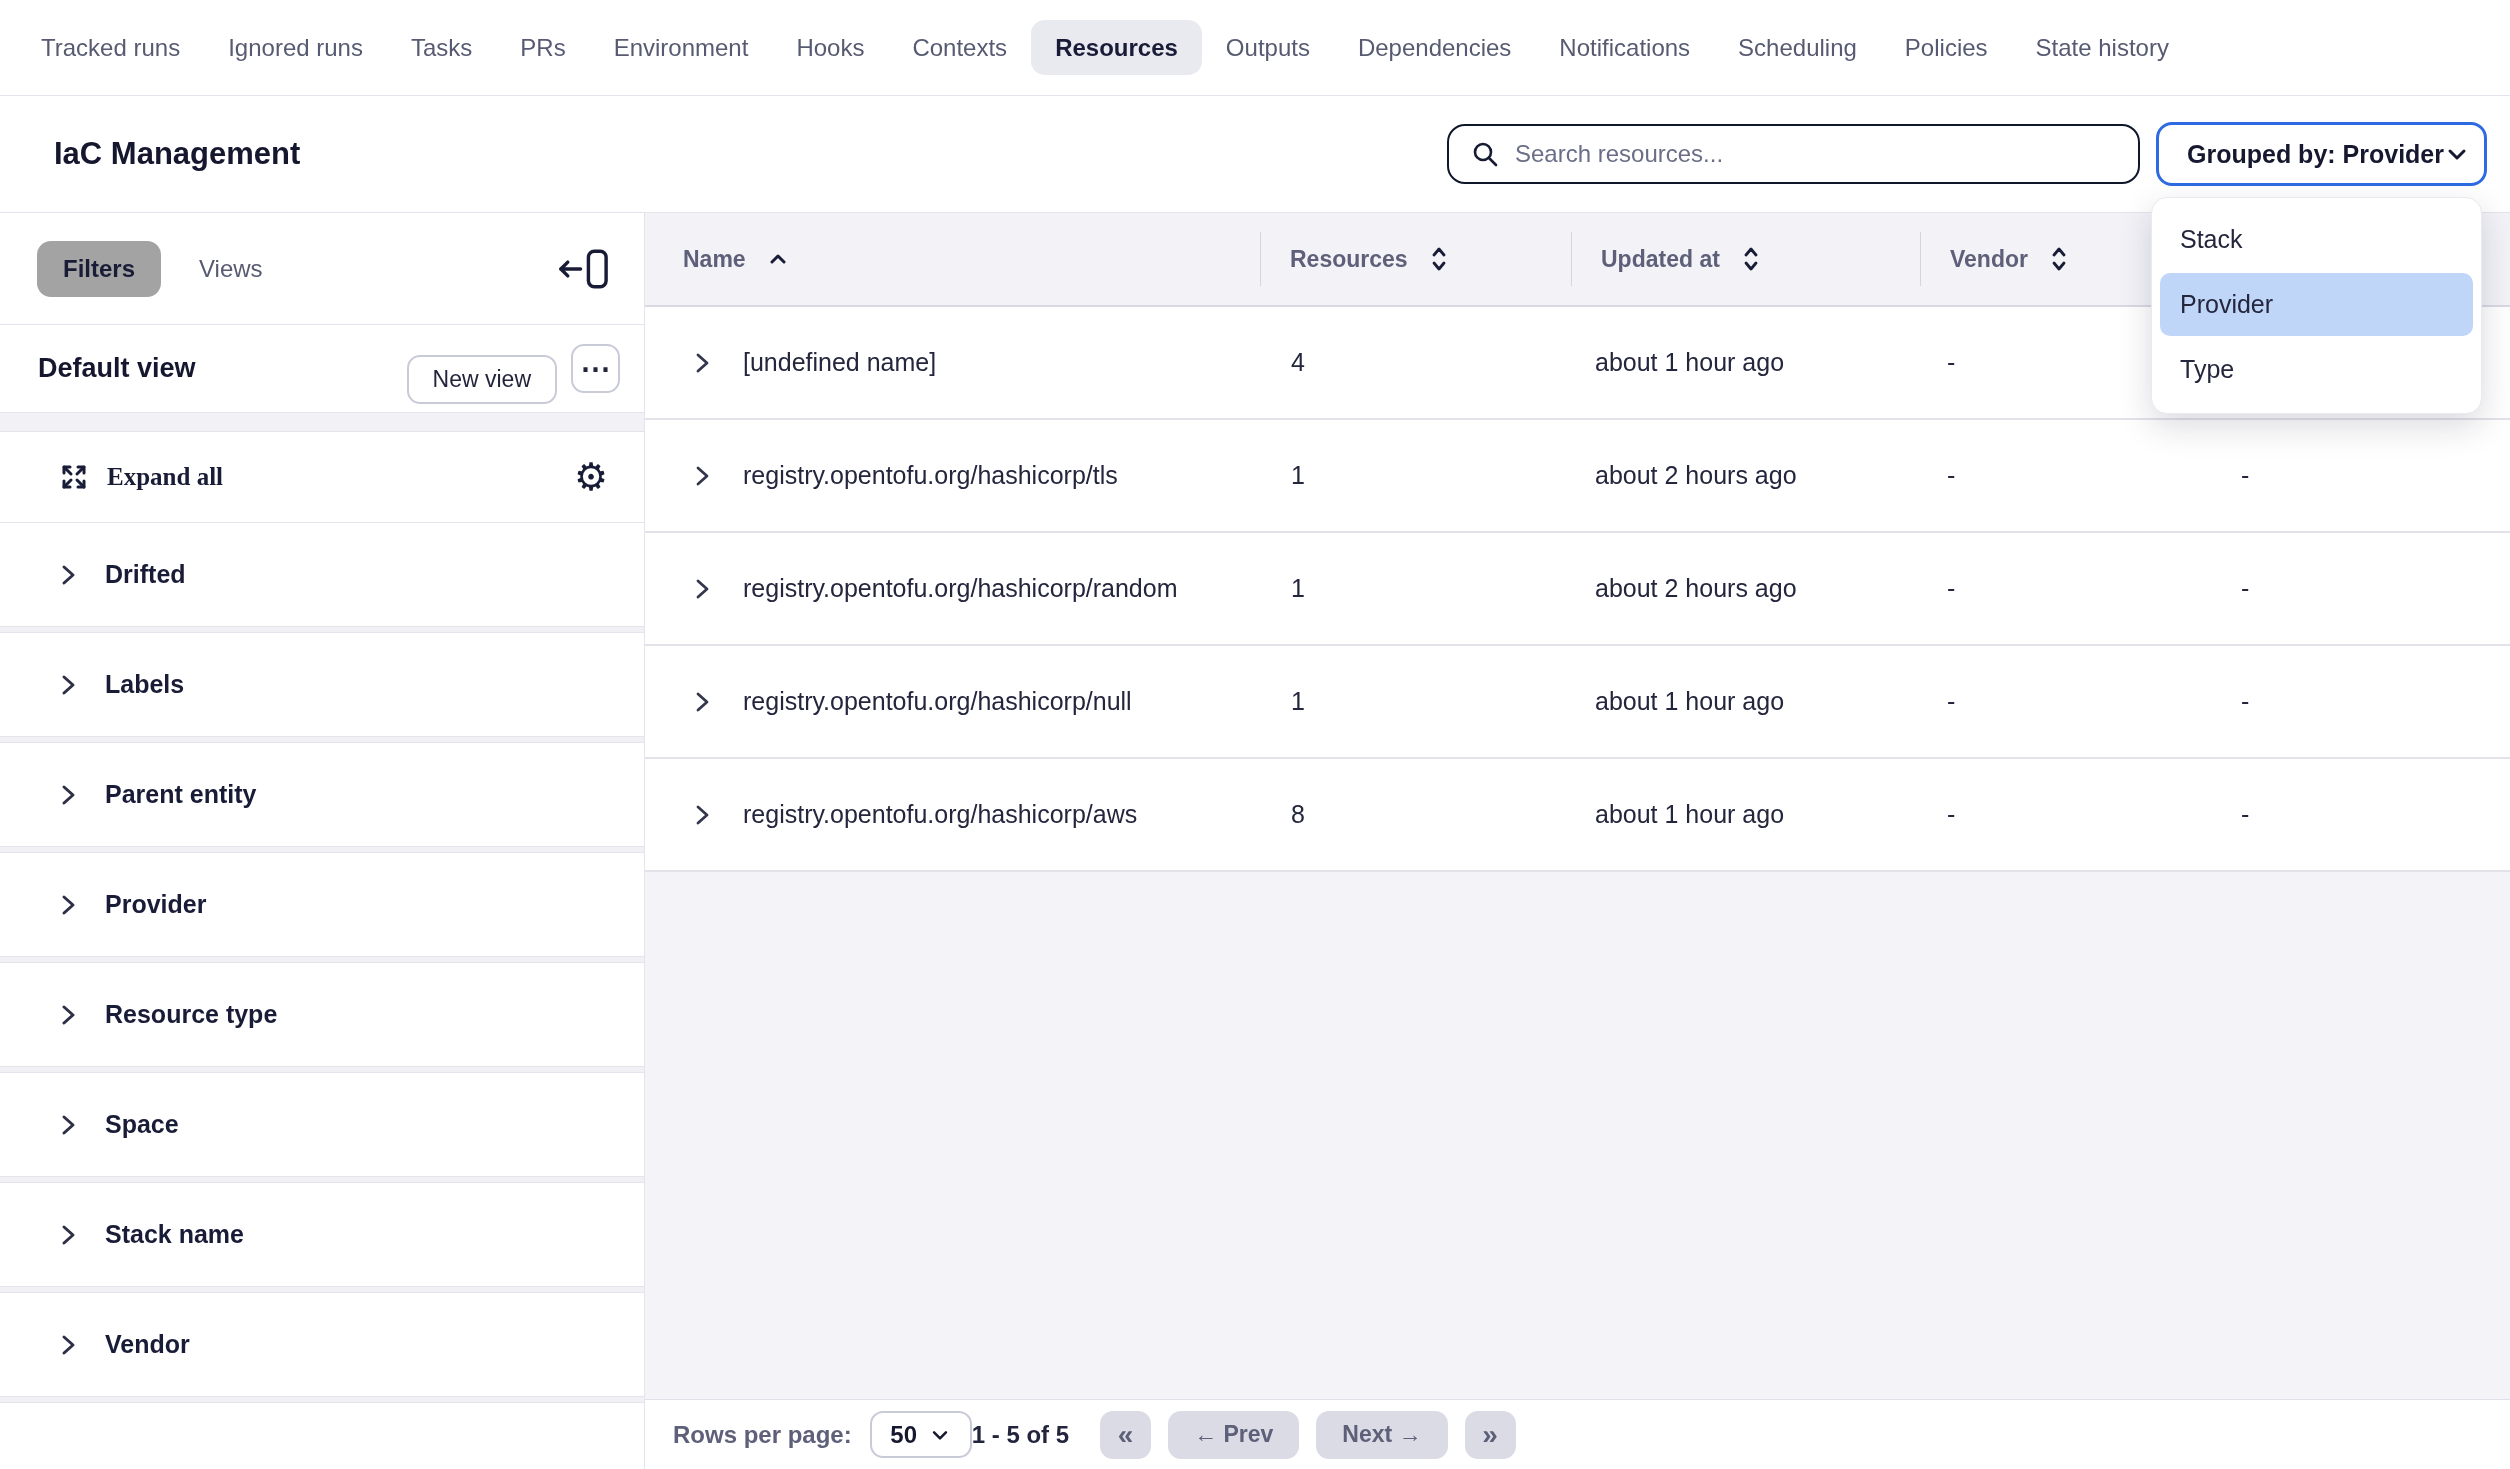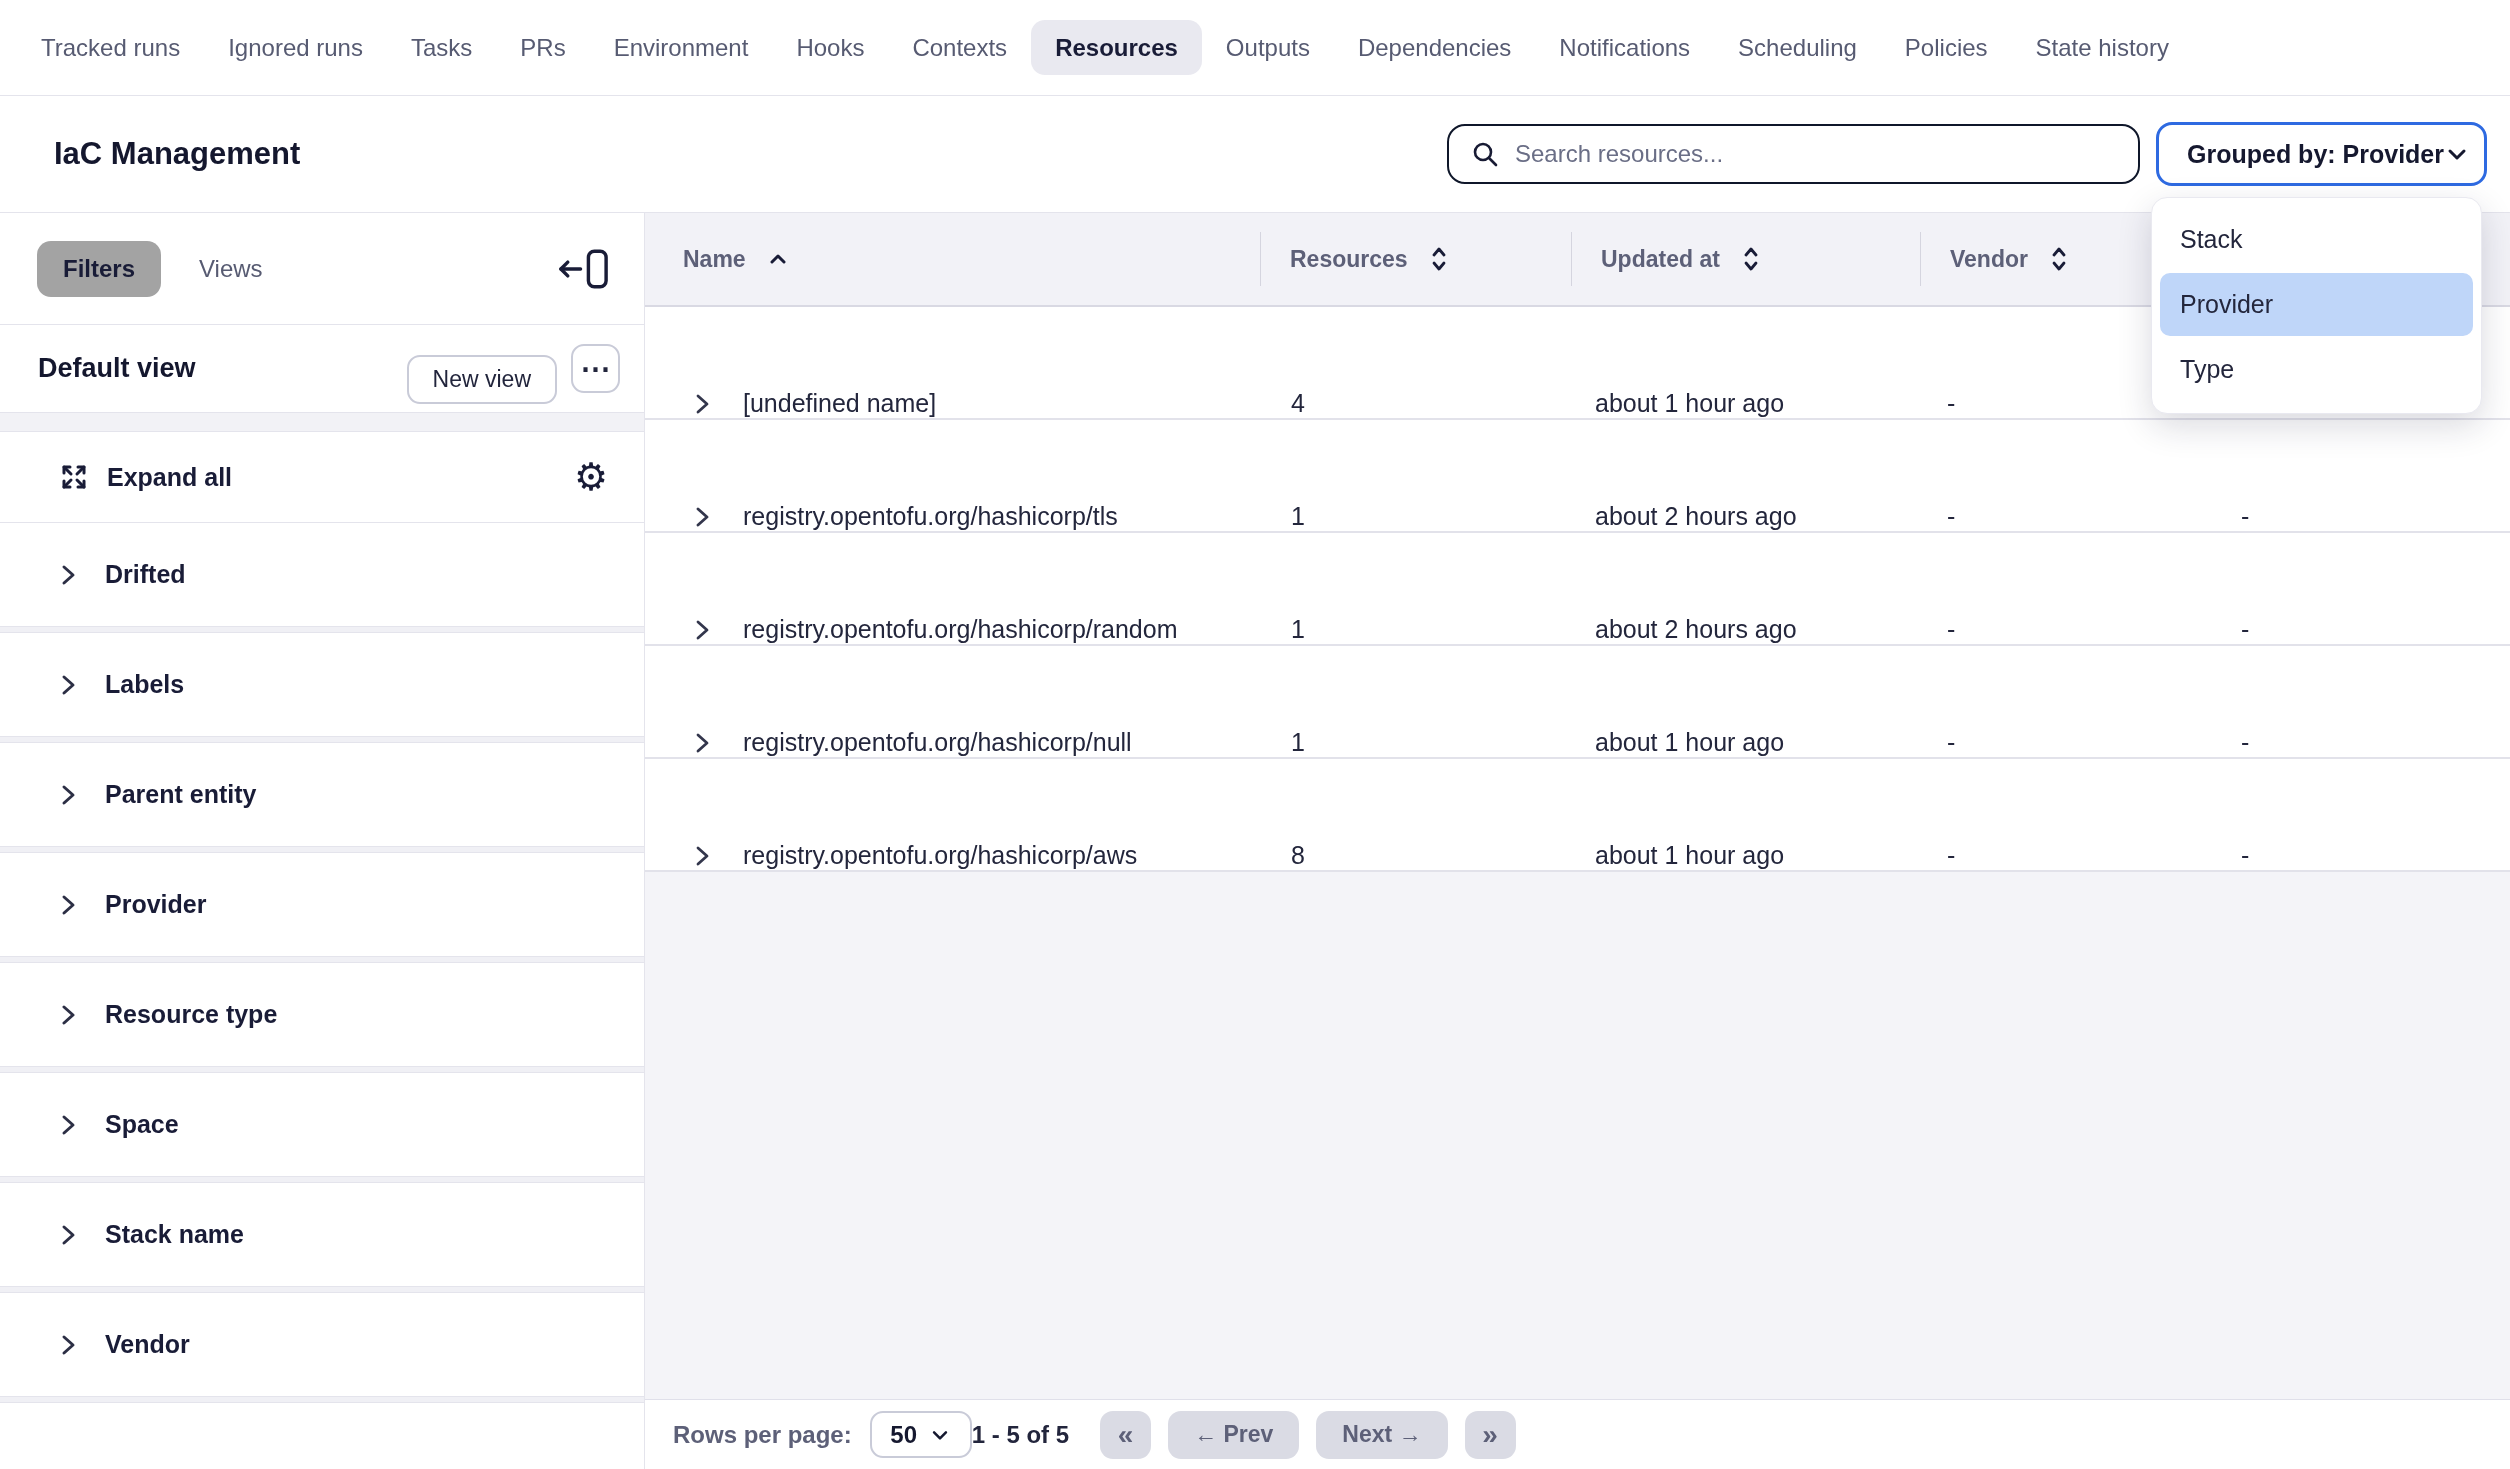--- a/index.html
+++ b/index.html
@@ -49,42 +49,42 @@
                  font-size:23px; color:#22253c;margin-top:22px; }
   .more-btn { height:49px; width:49px; border:2px solid #c9cbd8; border-radius:13px; background:#fff;
               font-size:30px; font-weight:700; color:#22253c; line-height:1;
               display:flex; align-items:center; justify-content:center; }
 
   .side-strip { height:19px; background:#f2f2f6; border-bottom:1px solid #e4e4ec; }
 
   .side-expand-row { height:91px; border-bottom:1px solid #e4e4ec; display:flex; align-items:center;
                      padding:0 36px 0 59px; }
   .expand-btn { display:flex; align-items:center; gap:18px; background:none; border:none;
-                font-size:25px; font-weight:700; color:#191c37; }
+                font-size:25px; font-weight:700; color:#191c37;font-family:Liberation Serif, serif; }
   .gear-btn { margin-left:auto; background:none; border:none; font-size:38px; color:#191c37; line-height:1;
               font-family:"DejaVu Sans", sans-serif; }
 
   .side-section { height:104px; display:flex; align-items:center; gap:26px; padding-left:57px;
                   font-size:25px; font-weight:700; color:#191c37; background:#fff;
                   border-bottom:1px solid #e4e4ec; cursor:pointer; }
   .side-gap { height:6px; background:#f0f0f5; border-bottom:1px solid #e4e4ec; }
 
   
   .main { flex:1; display:flex; flex-direction:column; min-width:0; background:#fff; }
   .thead { height:94px; background:#f2f2f7; border-bottom:2px solid #d9d9e3; display:flex; align-items:flex-start;
            color:#5d6078; font-size:23px; font-weight:700; }
   .th { display:flex; align-items:center; gap:22px; position:relative; height:100%; padding-left:30px; }
   .th.c-name  { width:615px; padding-left:38px; }
   .th.c-res   { width:311px; }
   .th.c-upd   { width:349px; }
   .th.c-ven   { width:312px; }
   .th.c-extra { flex:1; }
   .th.sep::before { content:''; position:absolute; left:0; top:21%; height:58%; width:1px; background:#d5d5df; }
 
-  .trow { height:113px; border-bottom:2px solid #e2e2ea; display:flex; align-items:flex-end;
+  .trow { height:113px; border-bottom:2px solid #e2e2ea; display:flex; align-items:center;
           font-size:25px; color:#23263c; background:#fff; }
   .td { display:flex; align-items:center; }
   .td.c-name  { width:615px; gap:30px; padding-left:46px; }
   .td.c-res   { width:311px; padding-left:31px; }
   .td.c-upd   { width:349px; padding-left:24px; }
   .td.c-ven   { width:312px; padding-left:27px; }
   .td.c-extra { flex:1; padding-left:9px; }
 
   .filler { flex:1; background:#f4f4f8; }
 

